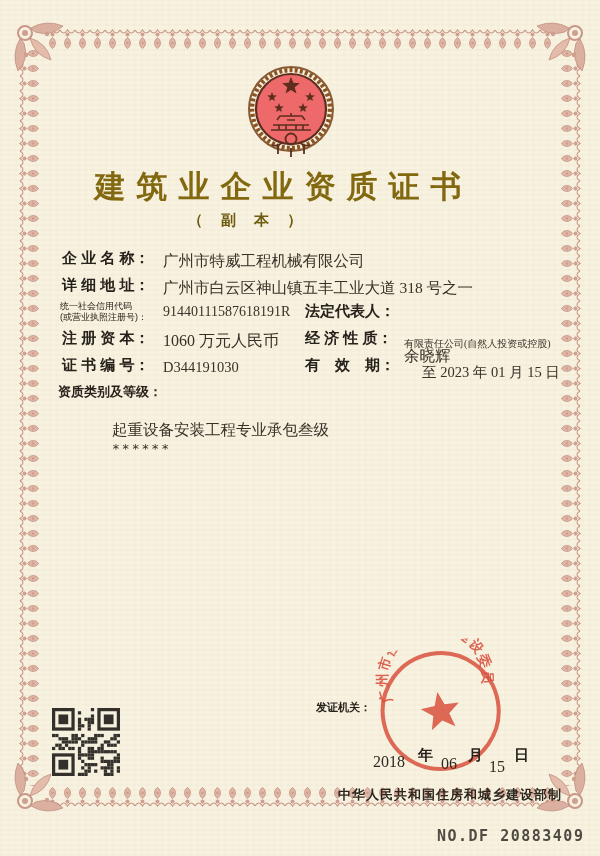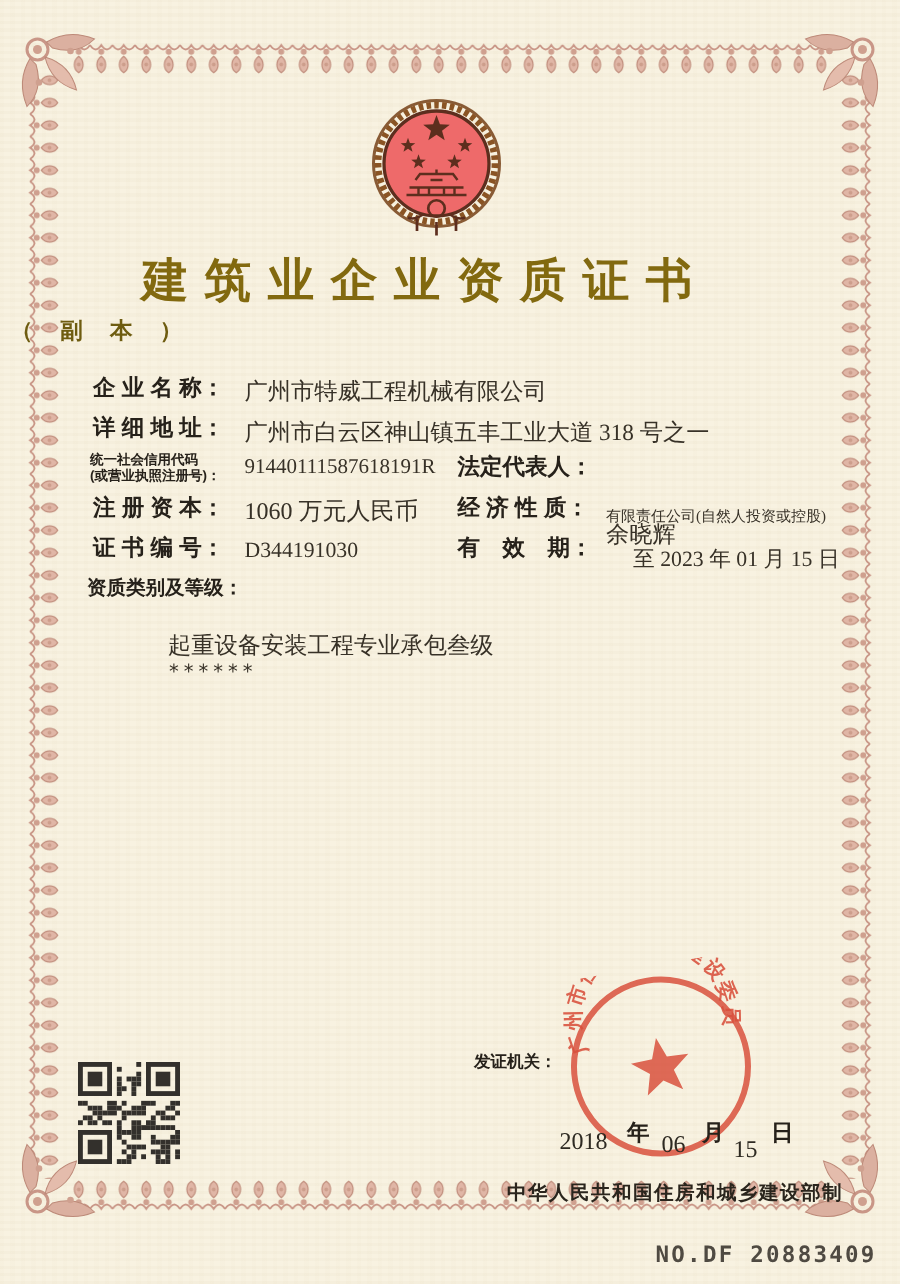--- a/index.html
+++ b/index.html
@@ -13,25 +13,25 @@
     color:#2b251b;
   }
   .abs{position:absolute;}
   .frame-svg{position:absolute;left:0;top:0;pointer-events:none;}
   .title{
     left:0;top:166px;width:556px;text-align:center;
     font-family:"Liberation Serif", serif;font-weight:bold;
     font-size:31px;letter-spacing:11px;color:#82690f;text-indent:11px;
   }
   .subtitle{
-    left:0;top:211px;width:490px;
+    left:0;top:211px;width:490px;text-align:center;
     font-weight:bold;font-size:15px;letter-spacing:7px;color:#6e5c10;text-indent:7px;
   }
   .lbl{font-weight:bold;font-size:15px;color:#26211a;white-space:nowrap;}
-  .lbl-sm{font-weight:bold;font-size:9px;line-height:11px;color:#26211a;white-space:nowrap;}
+  .lbl-sm{font-weight:normal;font-size:9px;line-height:11px;color:#26211a;white-space:nowrap;}
   .val{font-family:"Liberation Serif", serif;font-size:15.5px;color:#373127;white-space:nowrap;}
   .val-sm{font-family:"Liberation Serif", serif;font-size:10px;color:#373127;white-space:nowrap;}
   .grade-lbl{font-weight:bold;font-size:13px;color:#26211a;}
   .stars{font-family:"DejaVu Sans Mono", monospace;font-size:13px;letter-spacing:2px;color:#373127;}
   .auth-lbl{font-weight:bold;font-size:11px;color:#26211a;}
   .date-unit{font-weight:bold;font-size:15px;color:#26211a;}
   .date-num{font-family:"Liberation Serif", serif;font-size:16px;color:#2e2a22;}
   .ministry{font-weight:bold;font-size:13px;color:#2a251d;letter-spacing:1px;}
   .footer-query{font-weight:bold;font-size:11.5px;color:#3b362c;}
   .serial{font-family:"DejaVu Sans Mono", monospace;font-weight:bold;font-size:15px;

